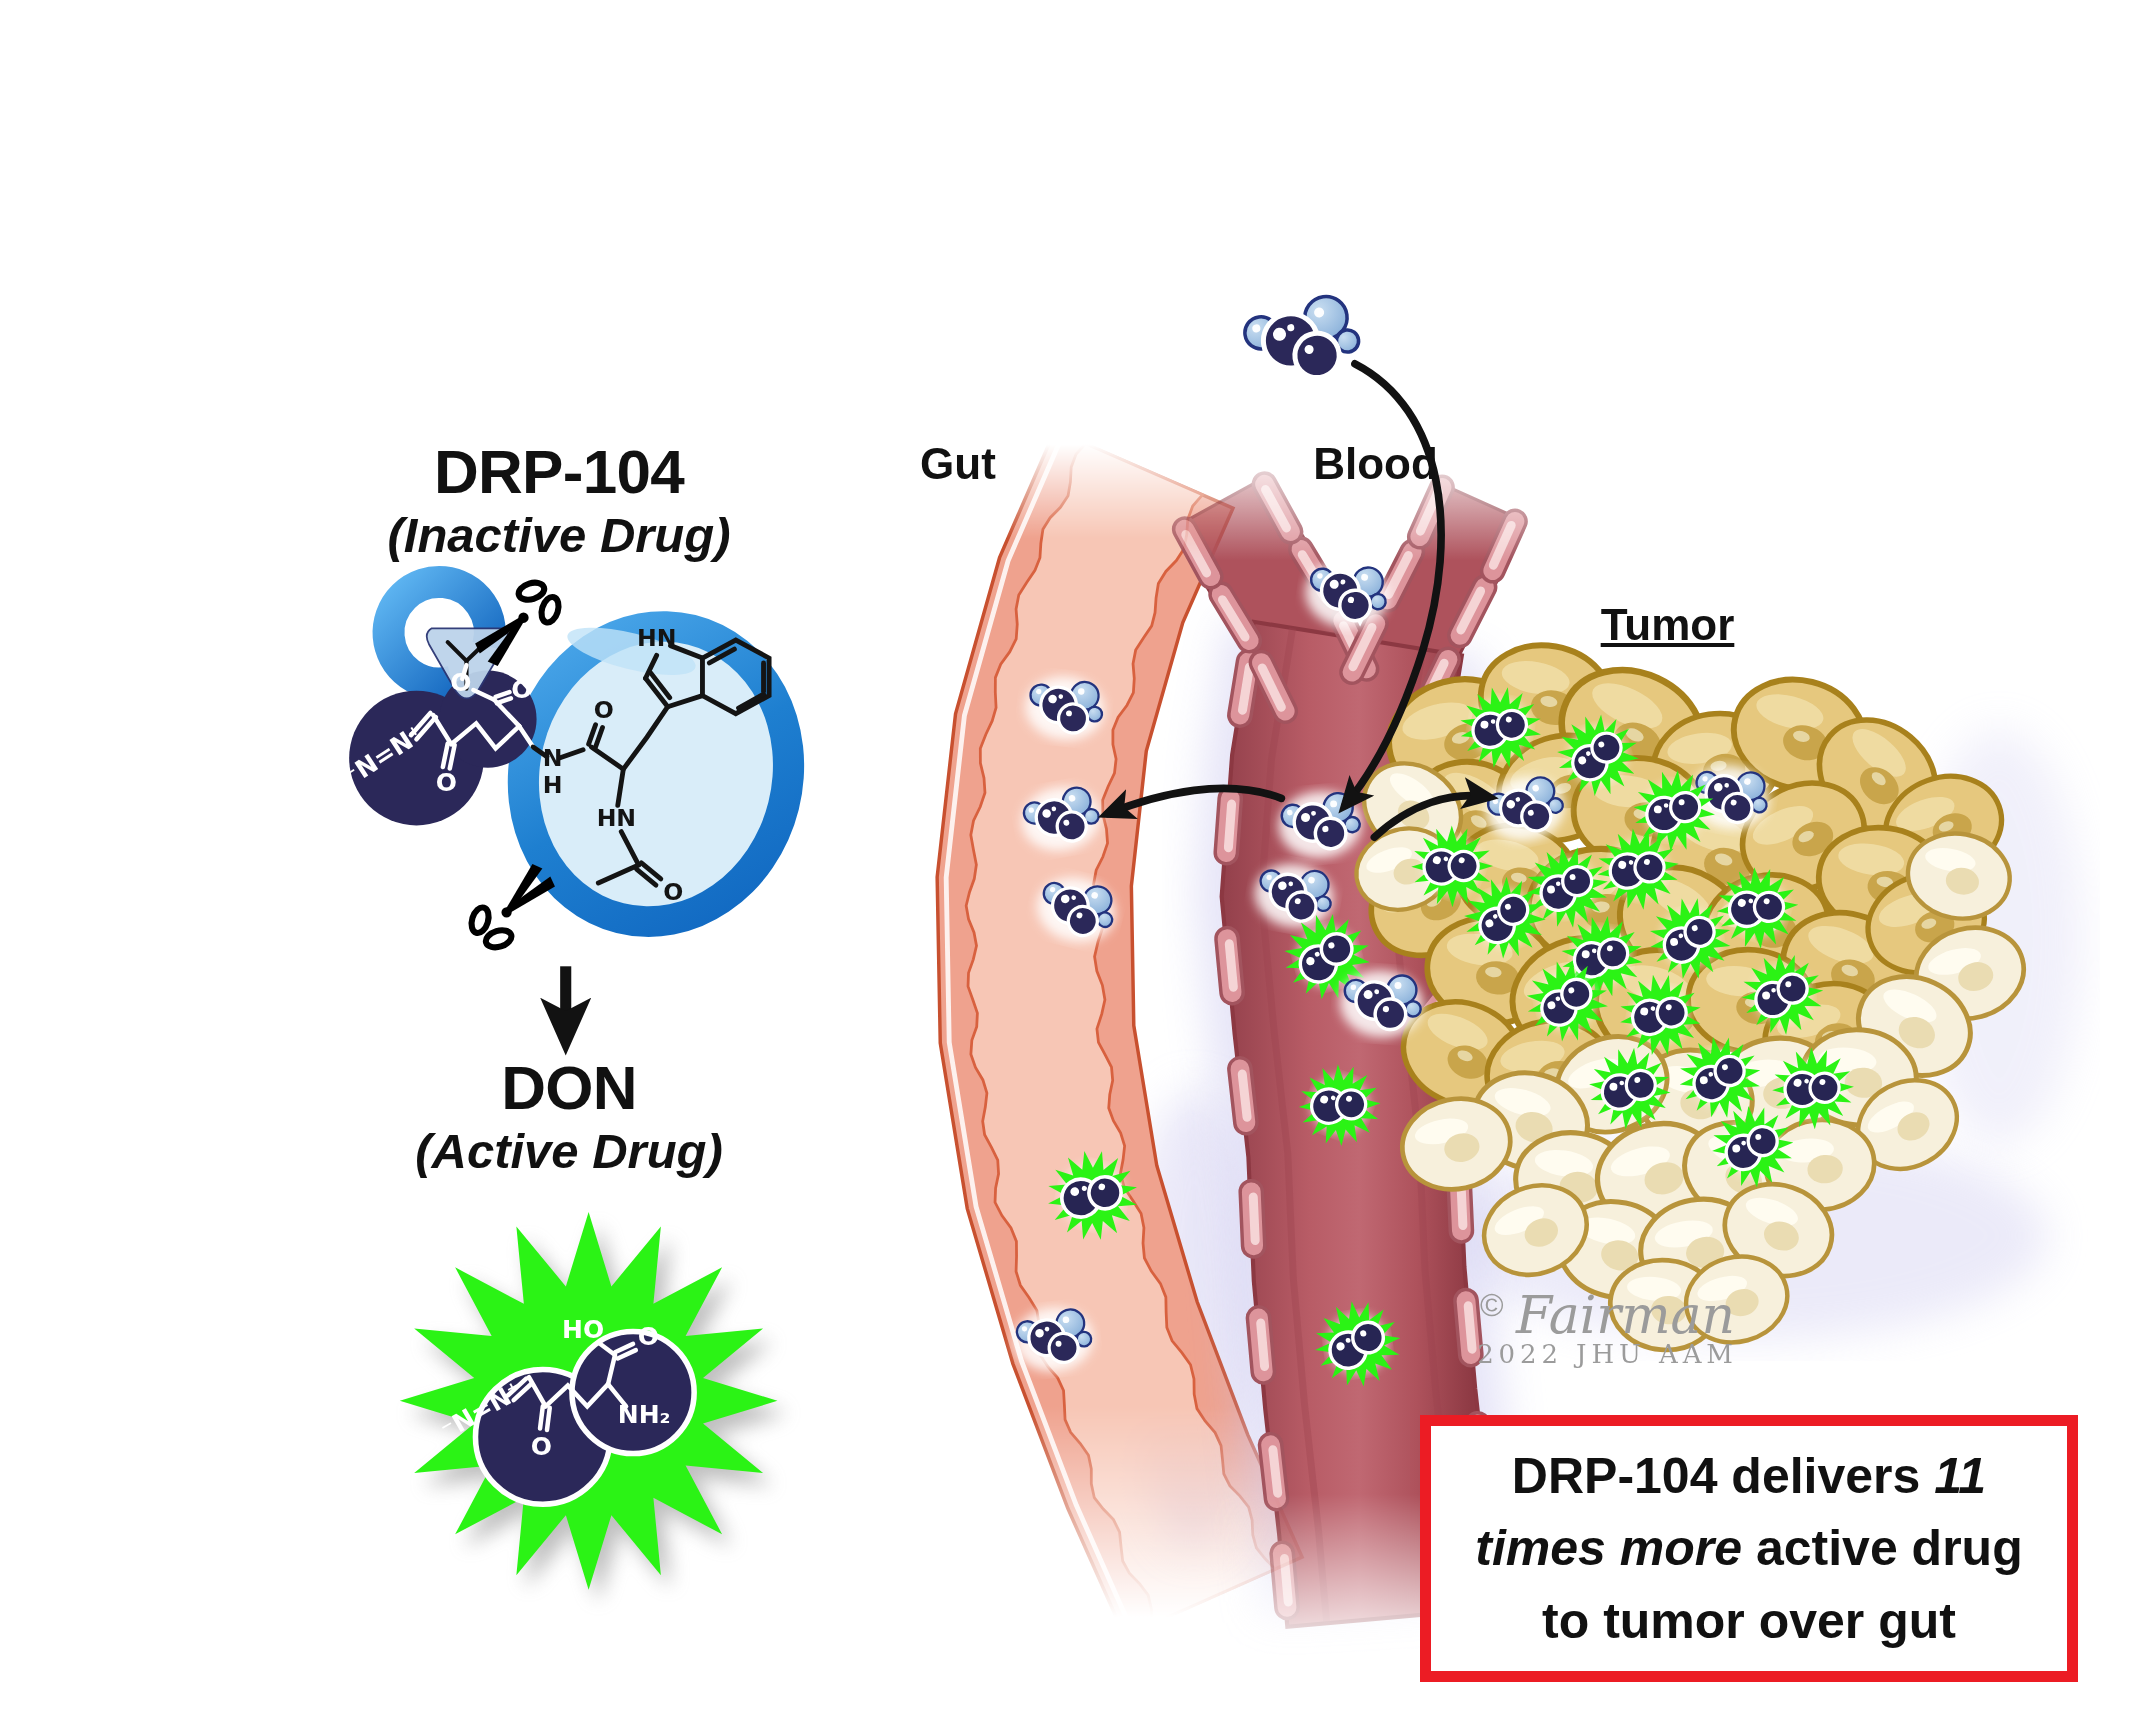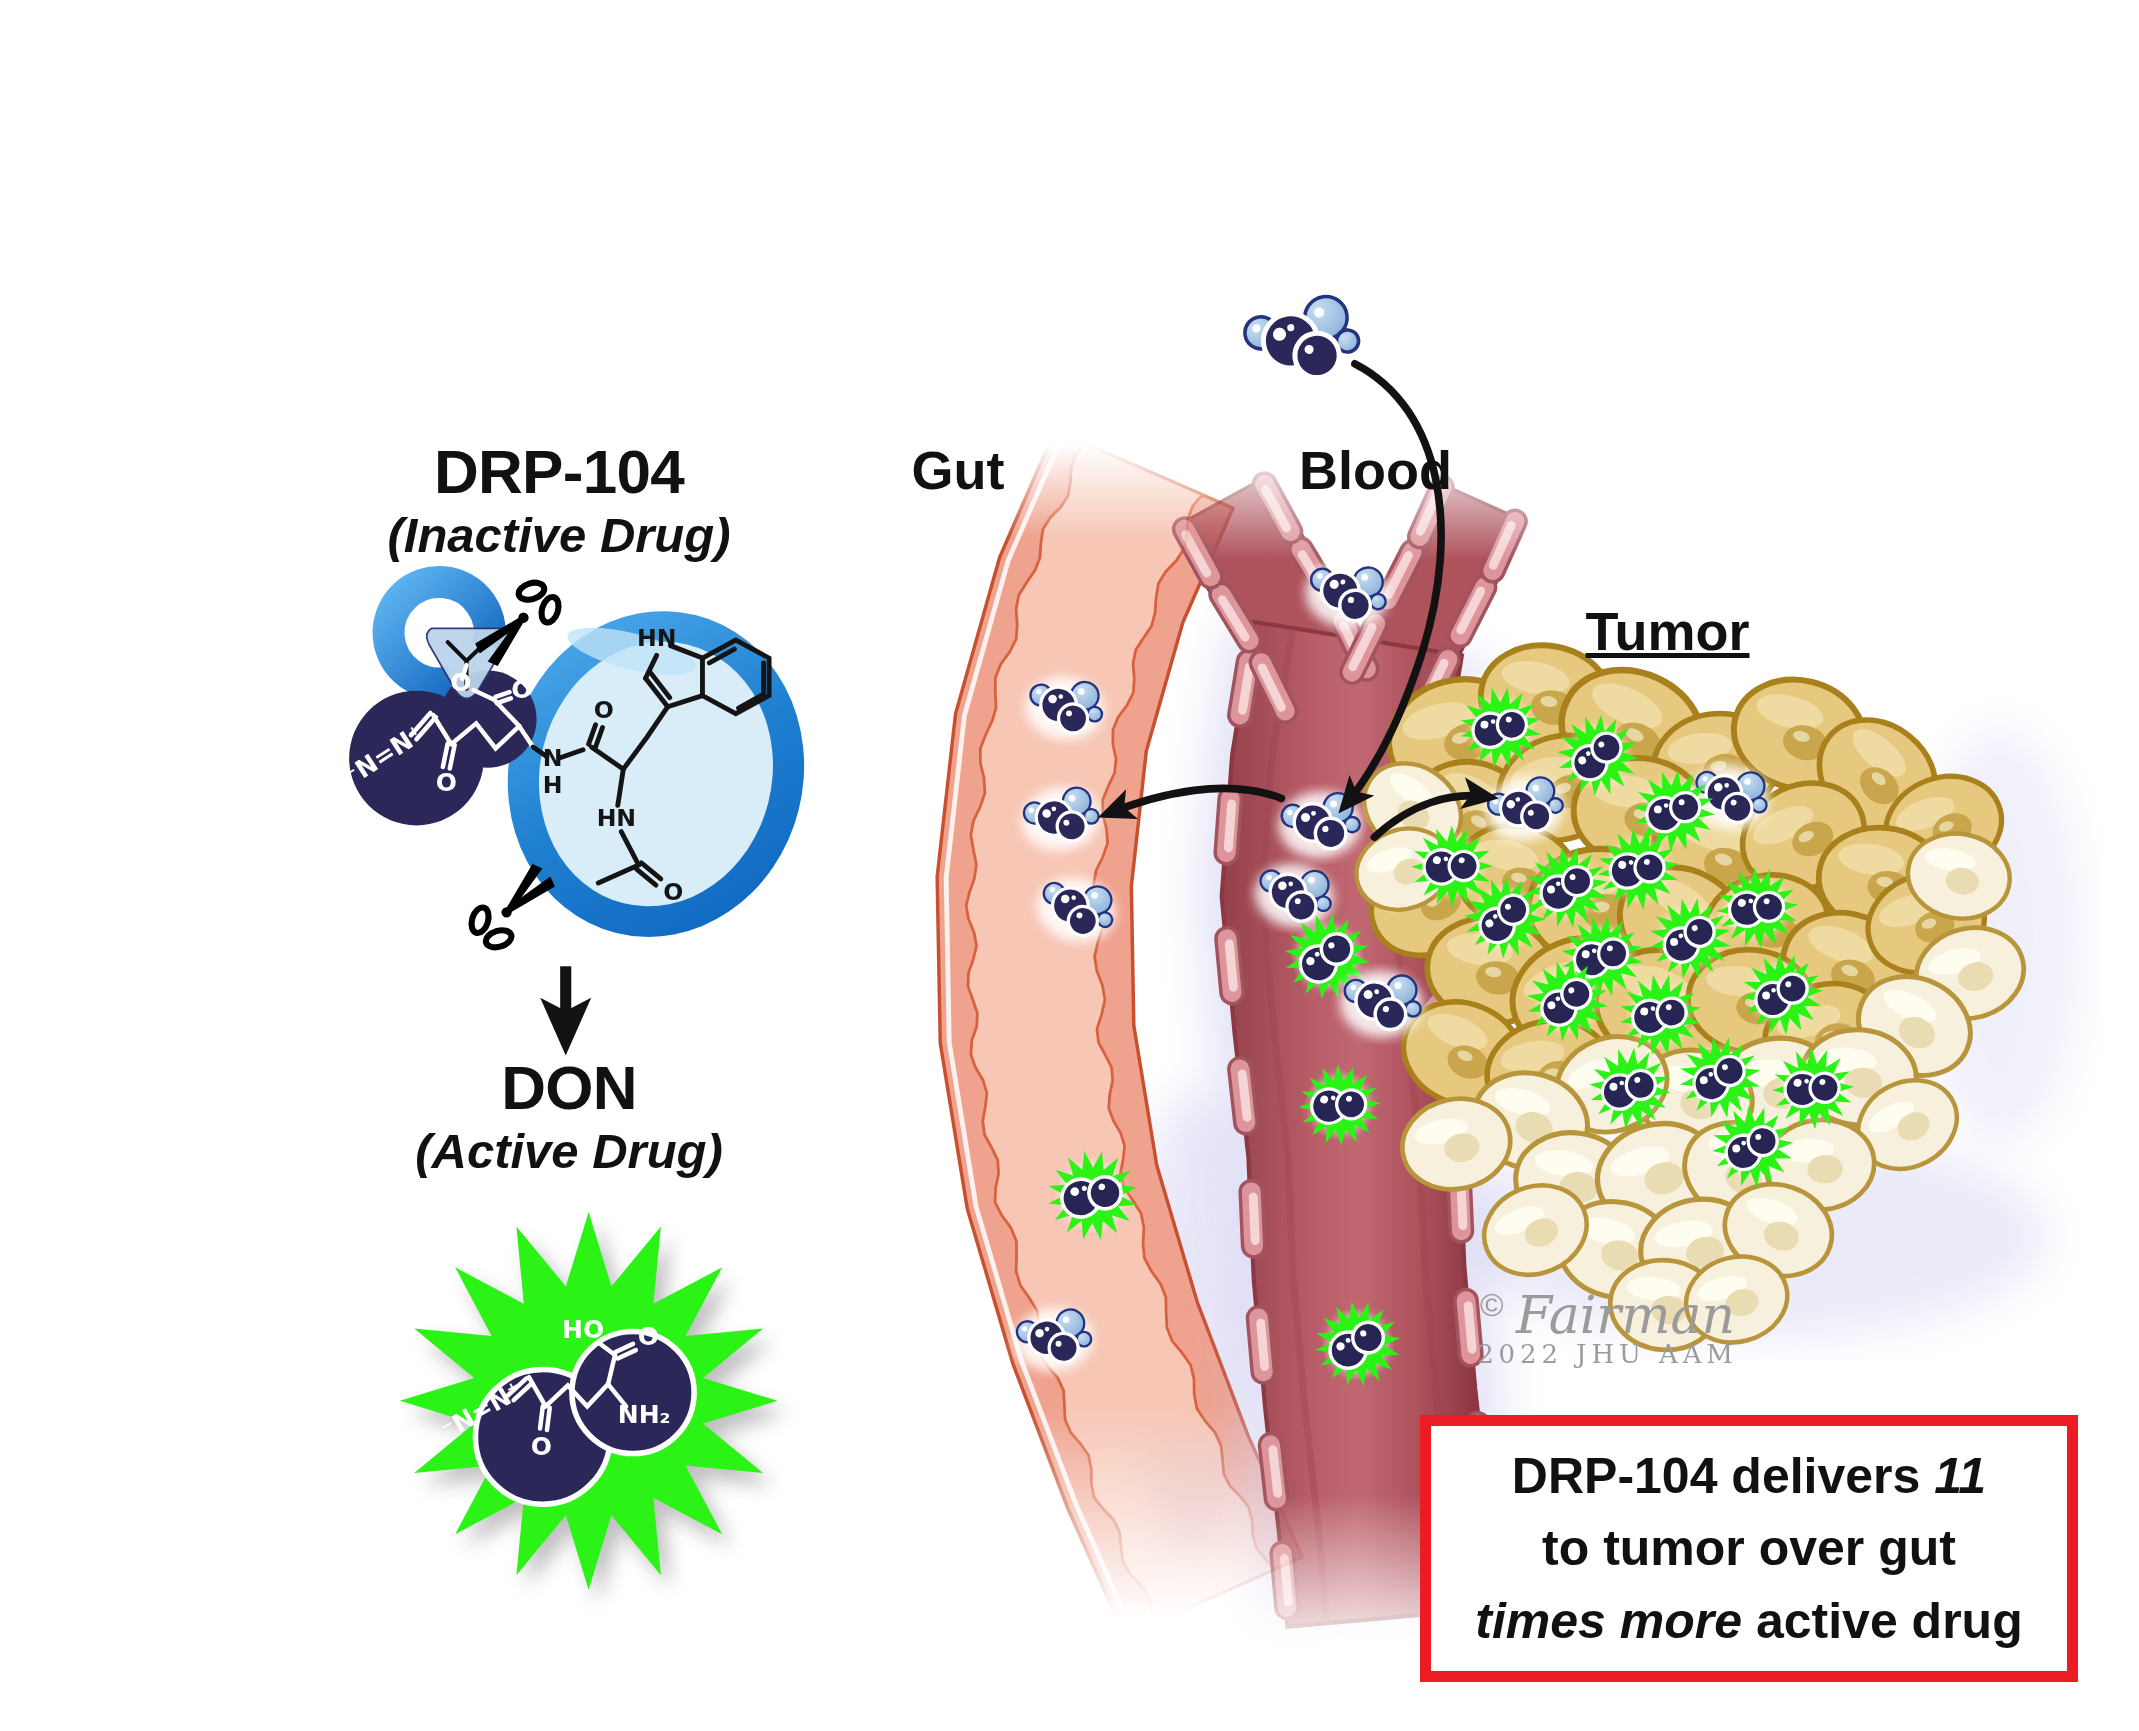--- a/index.html
+++ b/index.html
@@ -2,21 +2,21 @@
 <html style="font-size:11px"><head>
 <meta charset="utf-8">
 <style>
   html,body{margin:0;padding:0;background:#fff;}
   .stage{position:relative;width:2140px;height:1732px;background:#ffffff;overflow:hidden;
          font-family:"Liberation Sans",sans-serif;}
   .stage svg{position:absolute;left:0;top:0;}
   .ovl{position:absolute;text-align:center;color:#111;}
   .t-big{font-size:62px;font-weight:bold;letter-spacing:-0.7px;}
   .t-sub{font-size:49px;font-weight:bold;font-style:italic;}
-  .t-lbl{font-size:54px;font-weight:bold;}
+  .t-lbl{font-size:44px;font-weight:bold;}
   .callout{position:absolute;left:1420px;top:1415px;width:658px;height:267px;box-sizing:border-box;
            border:11.8px solid #EC1C24;background:#fff;display:flex;flex-direction:column;
            align-items:center;justify-content:center;font-size:50px;font-weight:bold;line-height:1.45;
            color:#111;}
   .callout .it{font-style:italic;}
   .cl-line{white-space:pre;}
   .sig{position:absolute;left:1434px;top:1285px;width:347px;text-align:center;color:#9B9B9B;}
   .sig-c{font-size:32px;vertical-align:16.7px;margin-right:12.5px;}
   .sig-name{font-family:"DejaVu Serif",serif;font-style:italic;font-size:52px;text-align:center;}
   .sig-credit{font-size:26px;letter-spacing:4.9px;margin-top:-5.6px;font-family:"DejaVu Serif",serif;}
@@ -385,18 +385,18 @@
 <div class="ovl t-lbl" style="left:1254px;top:439px;width:243px;">Blood</div>
 <div class="ovl t-lbl" style="left:1560px;top:600px;width:215px;text-decoration:underline;">Tumor</div>
 
 <div class="sig">
   <span class="sig-c">©</span><span class="sig-name">Fairman</span>
   <div class="sig-credit">2022 JHU AAM</div>
 </div>
 
 <div class="callout">
   <div class="cl-line"><span>DRP-104 delivers </span><span class="it">11</span></div>
+  <div class="cl-line"><span class="it">times more</span><span> active drug</span></div>
   <div class="cl-line"><span>to tumor over gut</span></div>
-  <div class="cl-line"><span class="it">times more</span><span> active drug</span></div>
 </div>
 
 </div>
 
 
 </body></html>

